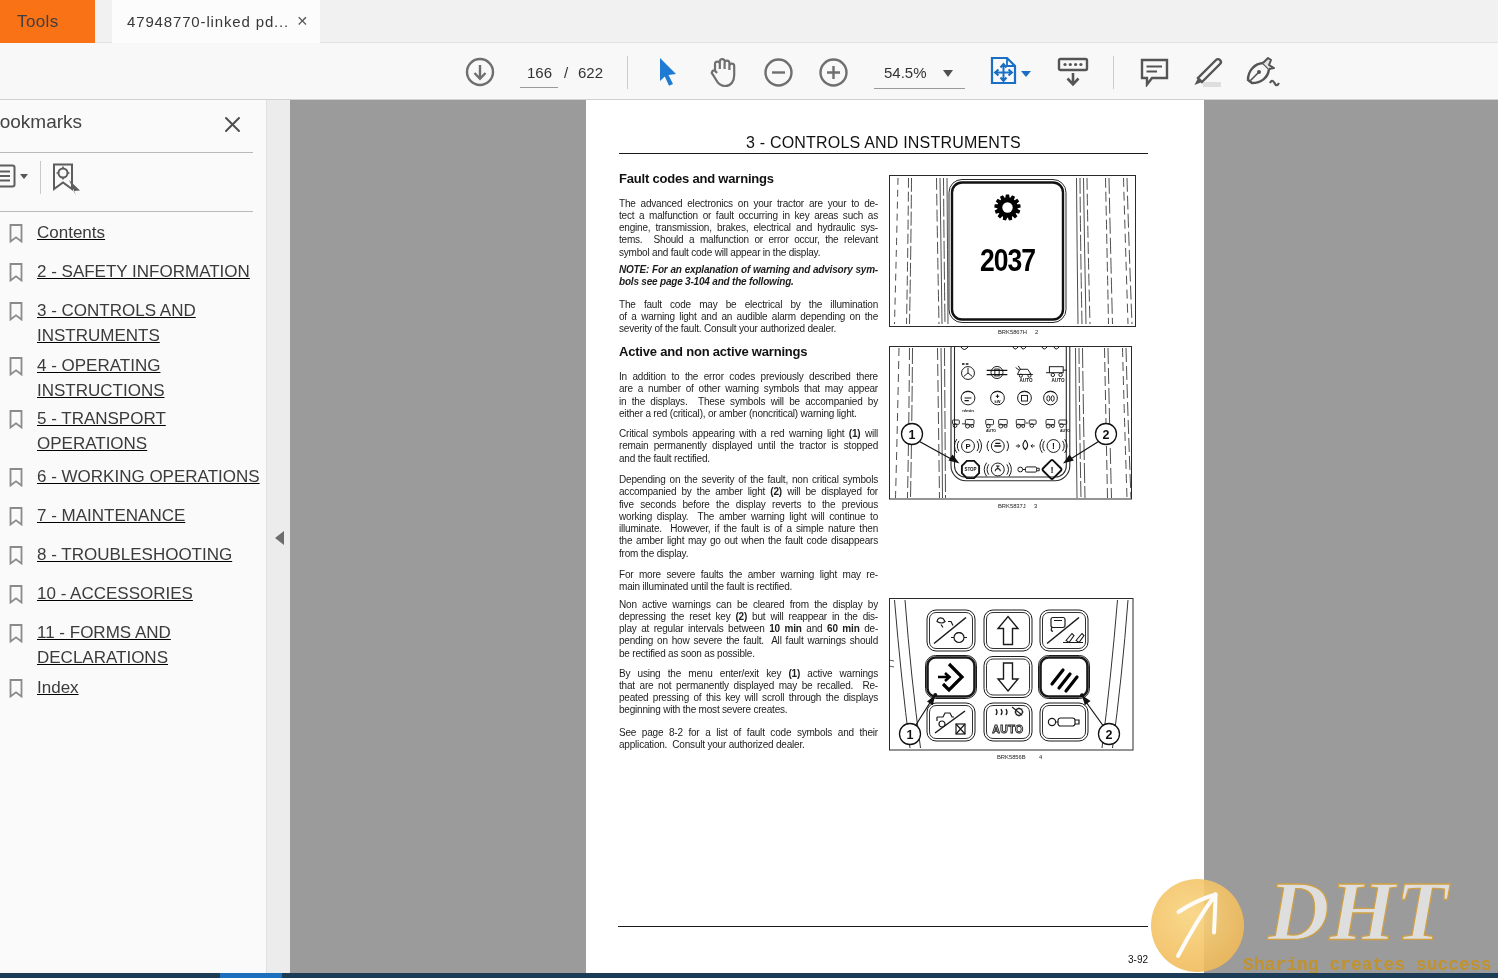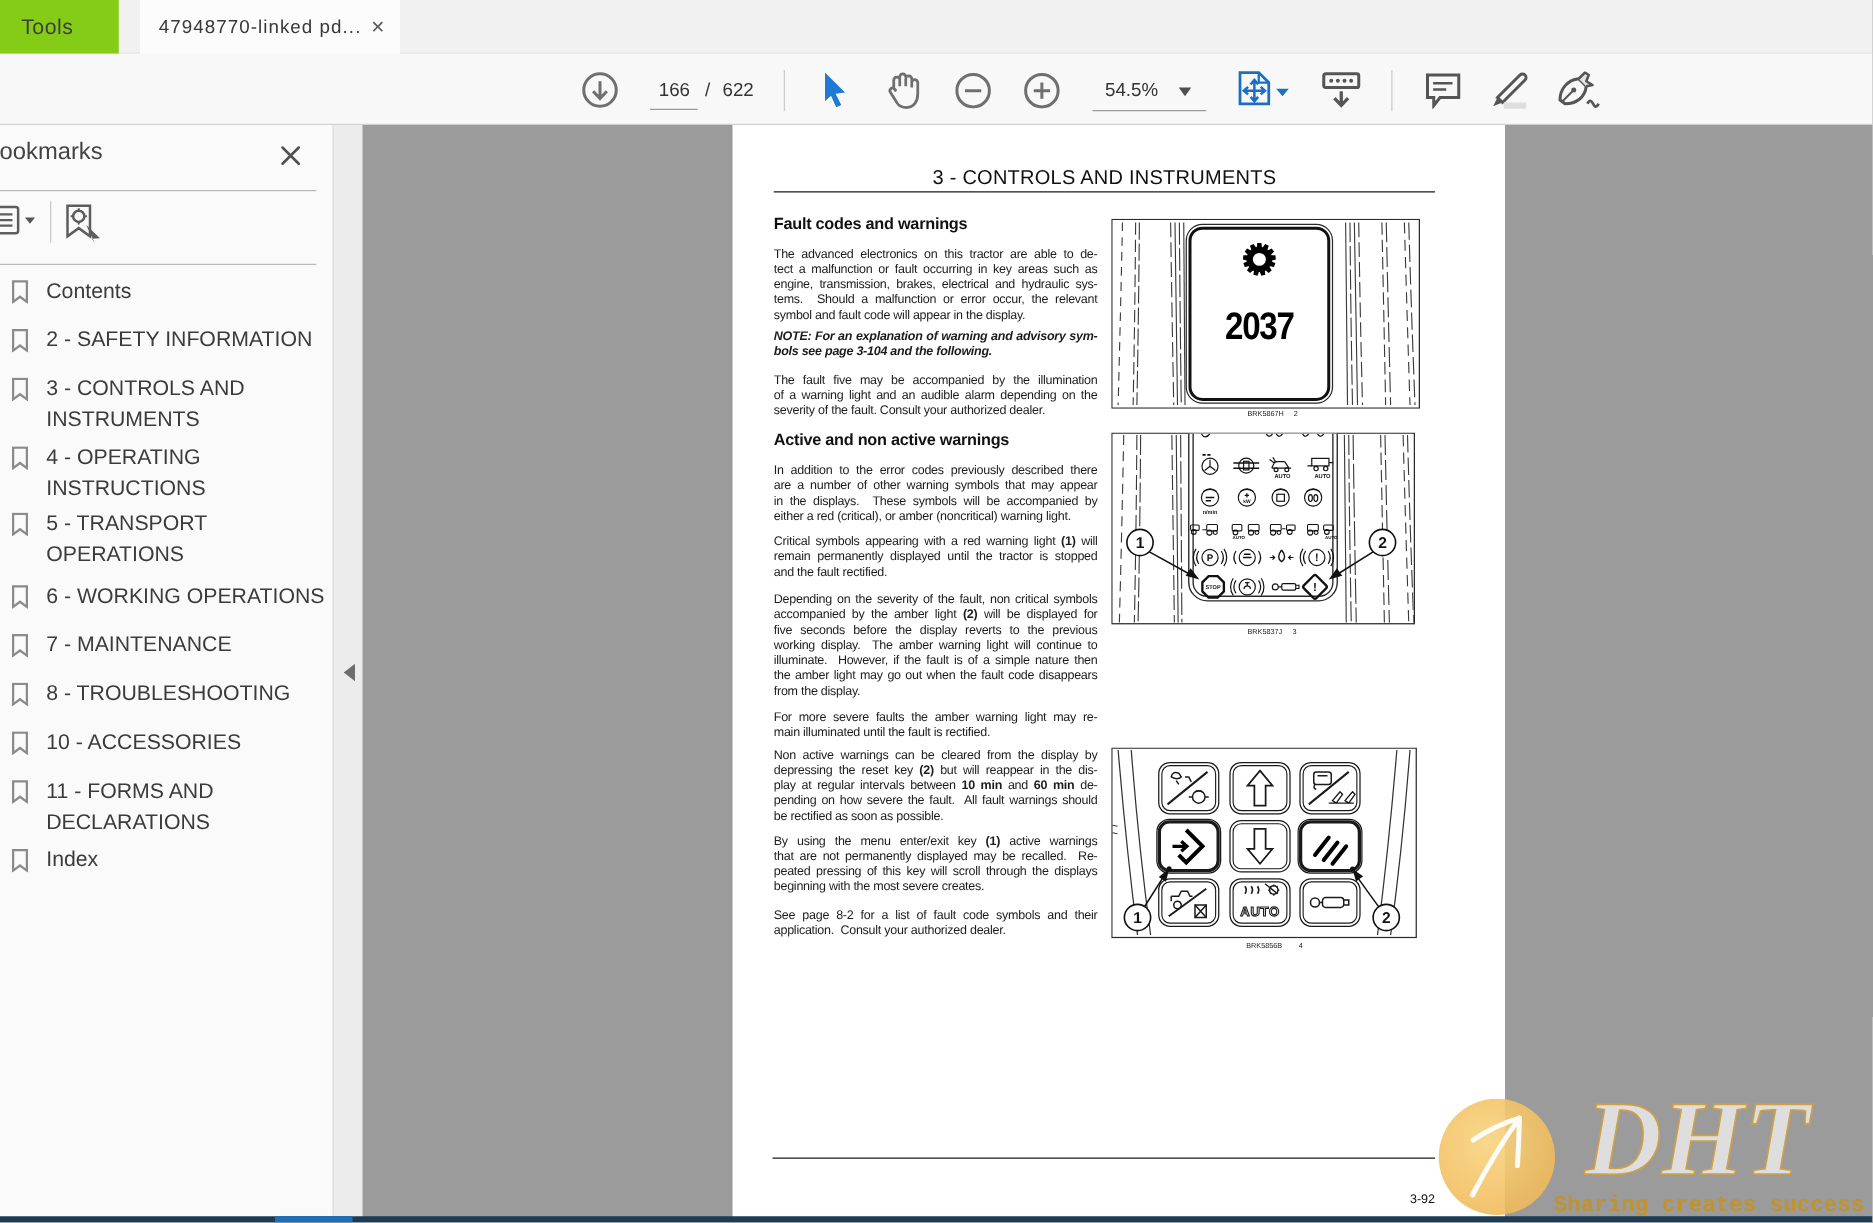--- a/index.html
+++ b/index.html
@@ -2,35 +2,35 @@
 <html><head>
 <meta charset="utf-8">
 <style>
 * { margin:0; padding:0; box-sizing:border-box; }
 html,body { width:1498px; height:978px; overflow:hidden; }
 body { font-family:"Liberation Sans", sans-serif; position:relative; background:#f1f1f1; }
 .abs { position:absolute; }
 
 
 #tabbar { position:absolute; left:0; top:0; width:1498px; height:43px; background:#f1f1f1; border-bottom:1px solid #e2e2e2; }
-#tab-tools { position:absolute; left:0; top:0; width:95px; height:43px; background:#84cc16; color:#3f3f3f; font-size:17px; letter-spacing:0.4px; line-height:43px; padding-left:17px; }
+#tab-tools { position:absolute; left:0; top:0; width:95px; height:43px; background:#f97316; color:#3f3f3f; font-size:17px; letter-spacing:0.4px; line-height:43px; padding-left:17px; }
 #tab-doc { position:absolute; left:112px; top:0; width:208px; height:44px; background:#fcfcfc; color:#383838; font-size:15px; letter-spacing:0.85px; line-height:43px; padding-left:15px; }
 #tab-doc .x { position:absolute; right:11px; top:0; color:#595959; font-size:14px; }
 
 
 #toolbar { position:absolute; left:0; top:43px; width:1498px; height:57px; background:#f8f8f8; border-bottom:1px solid #d1d1d1; }
 .tsep { position:absolute; top:13px; width:1px; height:33px; background:#cccccc; }
 .tbtxt { position:absolute; color:#333; font-size:15px; }
 
 
 #sidebar { position:absolute; left:0; top:100px; width:266px; height:874px; background:#fafafa; overflow:hidden; }
 #sb-strip { position:absolute; left:266px; top:100px; width:24px; height:874px; background:#ececec; border-left:1px solid #e0e0e0; }
 #sb-title { position:absolute; left:-13px; top:11px; font-size:19px; color:#434343; }
 .sbdiv { position:absolute; left:0; width:253px; height:1px; background:#b9b9b9; }
-#bmlist { position:absolute; left:0; top:120px; width:266px; }
+#bmlist { position:absolute; left:0; top:120px; width:266px;text-decoration:underline; }
 .bm { position:relative; padding-left:37px; font-size:17px; line-height:25px; color:#3b3b3b; width:262px; }
 .bm svg { position:absolute; left:9px; top:4px; }
 
 
 #canvas { position:absolute; left:290px; top:100px; width:1208px; height:874px; background:#9b9b9b; }
 #page { position:absolute; left:586px; top:100px; width:618px; height:874px; background:#ffffff; }
 
 
 #pg-head { position:absolute; left:33px; top:34px; width:529px; text-align:center; font-size:16px; color:#111; letter-spacing:0.2px; }
 #pg-rule { position:absolute; left:33px; top:52.5px; width:529px; height:1.6px; background:#1a1a1a; }
@@ -187,32 +187,32 @@
 </div>
 <div id="sb-strip"></div>
 <div id="collapse"></div>
 
 <div id="canvas"></div>
 <div id="page">
   <div id="pg-head">3 - CONTROLS AND INSTRUMENTS</div>
   <div id="pg-rule"></div>
   <div class="col h1" style="top:72.5px;">Fault codes and warnings</div>
   <div class="col" style="top:97.5px;">
-    <div class="jl">The advanced electronics on this tractor are able to de-</div>
+    <div class="jl">The advanced electronics on your tractor are your to de-</div>
     <div class="jl">tect a malfunction or fault occurring in key areas such as</div>
     <div class="jl">engine, transmission, brakes, electrical and hydraulic sys-</div>
     <div class="jl">tems.&nbsp; Should a malfunction or error occur, the relevant</div>
     <div class="ll">symbol and fault code will appear in the display.</div>
   </div>
   <div class="col ni" style="top:164px;">
     <div class="jl">NOTE: For an explanation of warning and advisory sym-</div>
     <div class="ll">bols see page 3-104 and the following.</div>
   </div>
   <div class="col" style="top:198.5px;">
-    <div class="jl">The fault five may be accompanied by the illumination</div>
+    <div class="jl">The fault code may be electrical by the illumination</div>
     <div class="jl">of a warning light and an audible alarm depending on the</div>
     <div class="ll">severity of the fault. Consult your authorized dealer.</div>
   </div>
   <div class="col h1" style="top:246px;">Active and non active warnings</div>
   <div class="col" style="top:271px;">
     <div class="jl">In addition to the error codes previously described there</div>
     <div class="jl">are a number of other warning symbols that may appear</div>
     <div class="jl">in the displays.&nbsp; These symbols will be accompanied by</div>
     <div class="ll">either a red (critical), or amber (noncritical) warning light.</div>
   </div>

